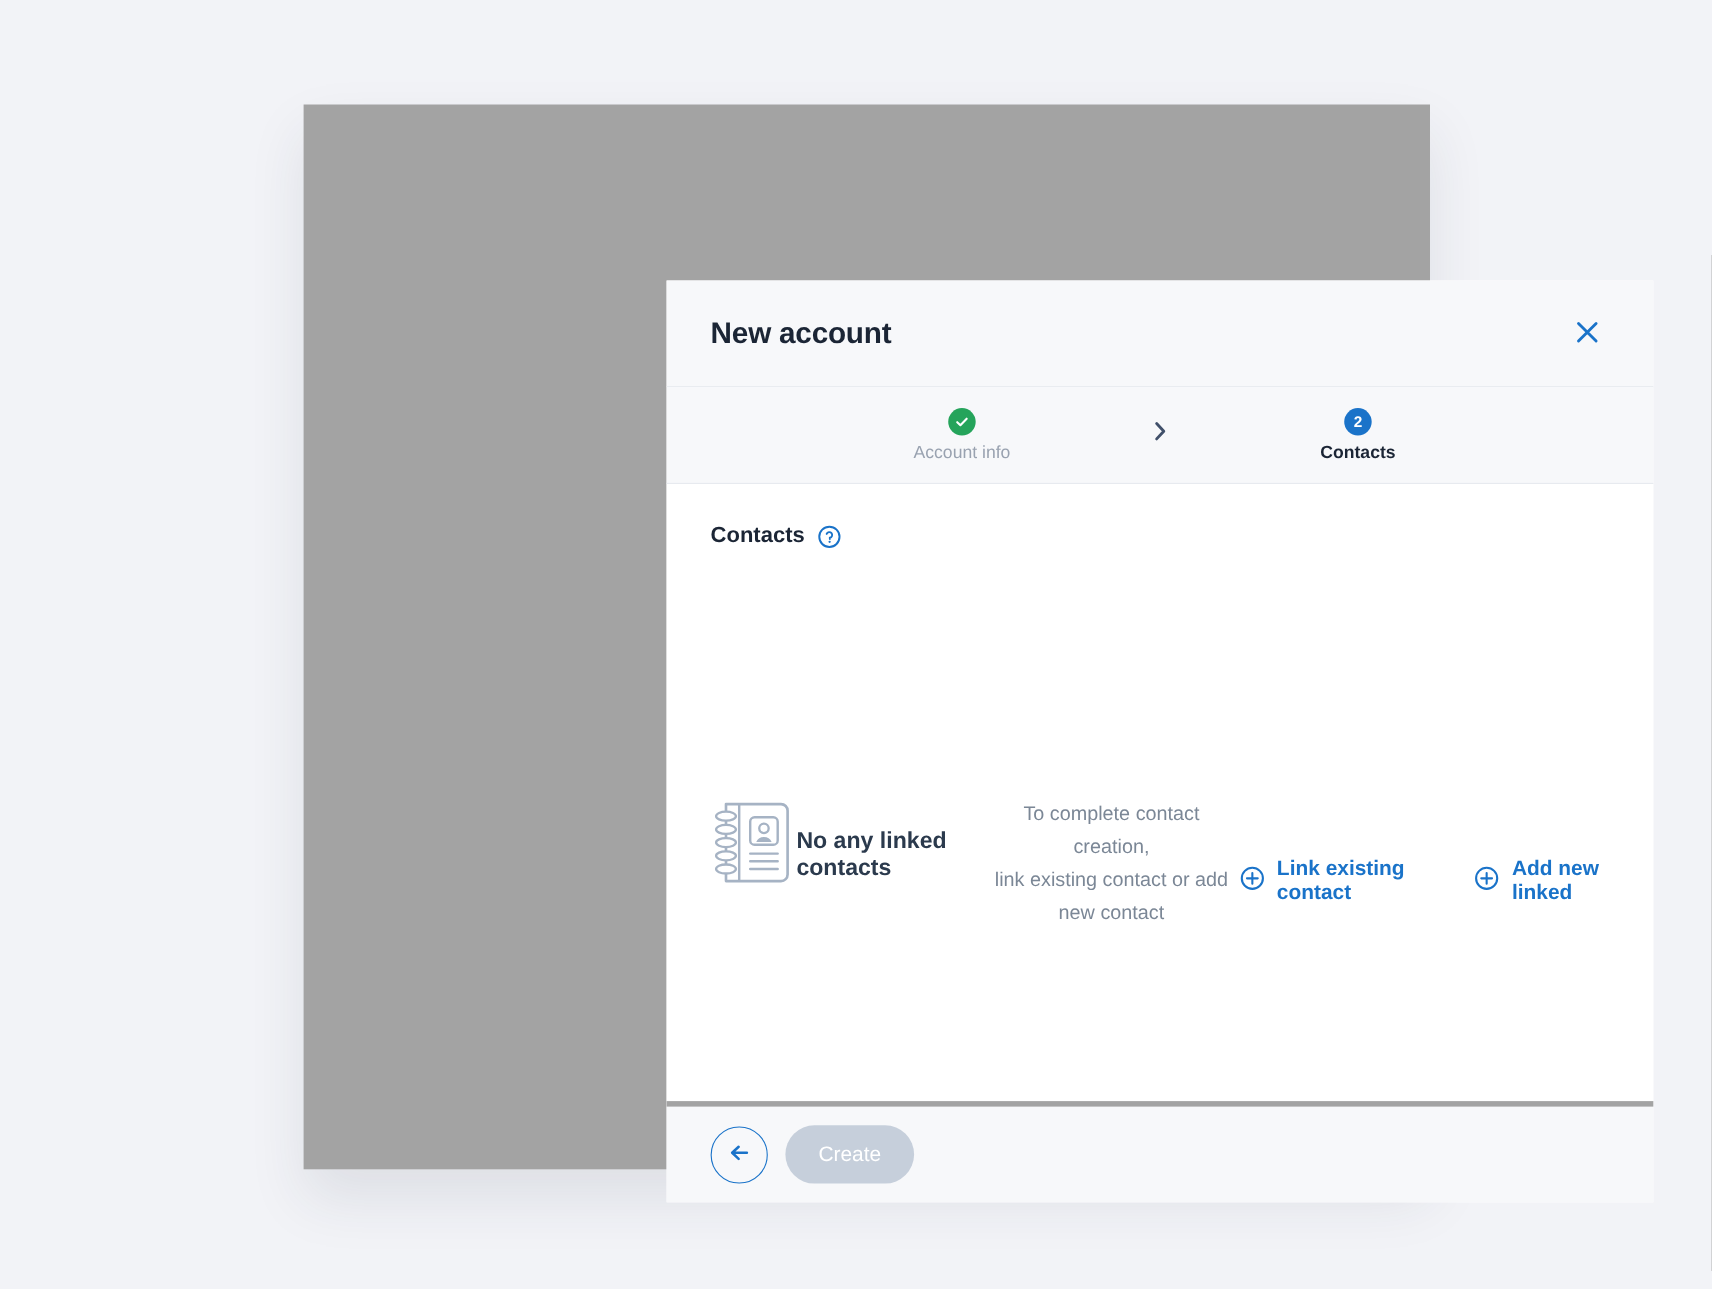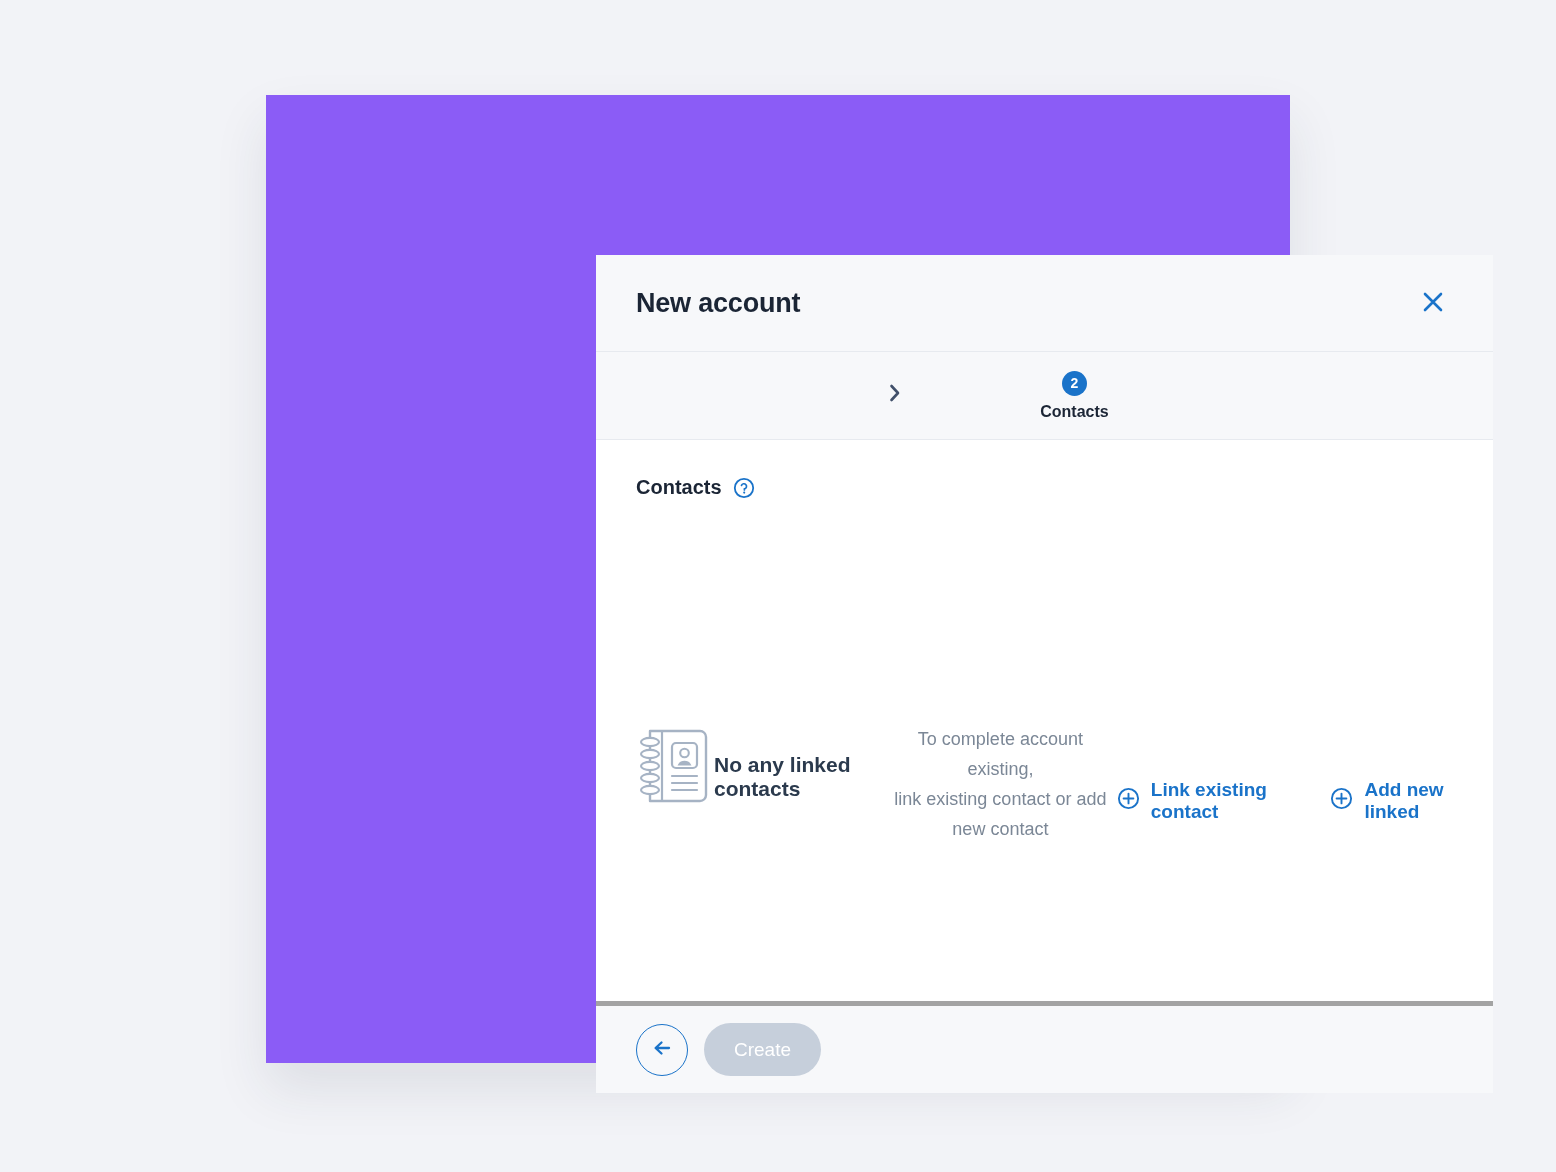--- a/index.html
+++ b/index.html
@@ -10,25 +10,25 @@
     width: 1556px;
     height: 1172px;
     background: #f2f3f7;
     font-family: "Liberation Sans", sans-serif;
     overflow: hidden;
   }
 
   
   .page-surface {
     position: absolute;
-    left: 266px;
+    left: 276px;
     top: 95px;
     width: 1024px;
     height: 968px;
-    background: #8b5cf6;
+    background: #a3a3a3;
     box-shadow: 0 26px 50px rgba(40, 50, 70, 0.10);
   }
 
   
   .modal {
     position: absolute;
     left: 330px;
     top: 160px;
     width: 897px;
     height: 838px;
@@ -225,20 +225,28 @@
       <button class="close-btn">
         <span>
           <svg width="26" height="26" viewBox="0 0 26 26">
             <path d="M5 5 L21 21 M21 5 L5 21" stroke="#1a73c9" stroke-width="2.6" stroke-linecap="round" fill="none"></path>
           </svg>
         </span>
       </button>
     </div>
 
     <div class="stepper">
+      <div class="step">
+        <div class="step-marker done">
+          <svg width="15" height="15" viewBox="0 0 15 15">
+            <path d="M3.2 7.8 L6.1 10.6 L11.8 4.6" stroke="#ffffff" stroke-width="1.9" fill="none" stroke-linecap="round" stroke-linejoin="round"></path>
+          </svg>
+        </div>
+        <div class="step-label">Account info</div>
+      </div>
 
       <div class="step-sep">
         <span>
           <svg width="16" height="22" viewBox="0 0 16 22">
             <path d="M4.5 4 L11 11 L4.5 18" stroke="#41506a" stroke-width="2.6" fill="none" stroke-linecap="round" stroke-linejoin="round"></path>
           </svg>
         </span>
       </div>
 
       <div class="step">
@@ -280,21 +288,21 @@
             <rect x="36" y="18" width="25" height="25" rx="4" fill="#ffffff" stroke="#a6b3c4" stroke-width="2.2"></rect>
             <circle cx="48.5" cy="28" r="4.3" fill="none" stroke="#a6b3c4" stroke-width="2.1"></circle>
             <path d="M41.5 40.5 a7.6 7.6 0 0 1 14 0 z" fill="#a6b3c4"></path>
 
             <path d="M36 51 h25 M36 58 h25 M36 65 h25" stroke="#a6b3c4" stroke-width="2.2" stroke-linecap="round"></path>
           </svg>
         </div>
 
         <div class="empty-title">No any linked contacts</div>
         <div class="empty-desc">
-          <div>To complete account existing,</div>
+          <div>To complete contact creation,</div>
           <div>link existing contact or add new contact</div>
         </div>
 
         <div class="empty-actions">
           <a class="action-link">
             <span>
               <svg width="23" height="23" viewBox="0 0 23 23">
                 <circle cx="11.5" cy="11.5" r="9.6" stroke="#1a73c9" stroke-width="1.9" fill="none"></circle>
                 <path d="M11.5 6.6 v9.8 M6.6 11.5 h9.8" stroke="#1a73c9" stroke-width="1.9" stroke-linecap="round"></path>
               </svg>

